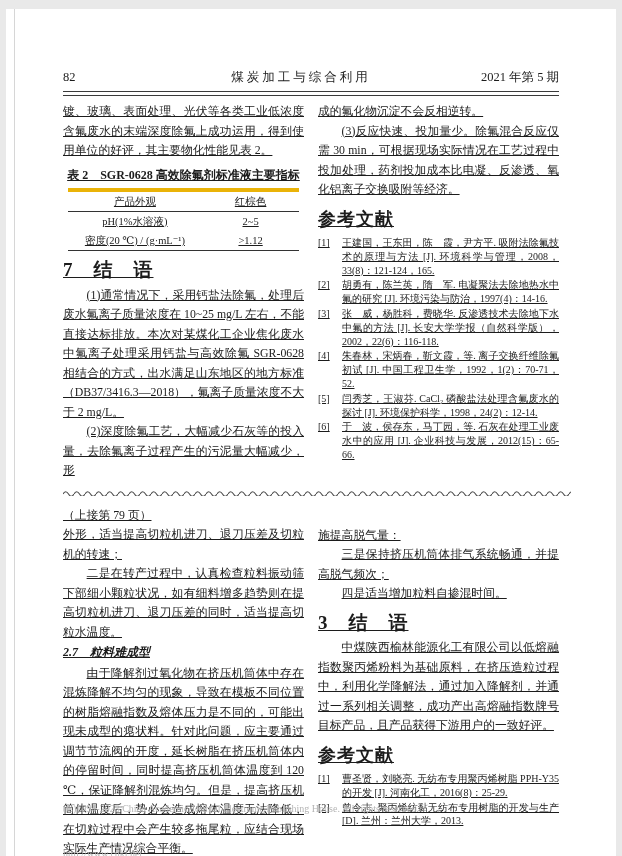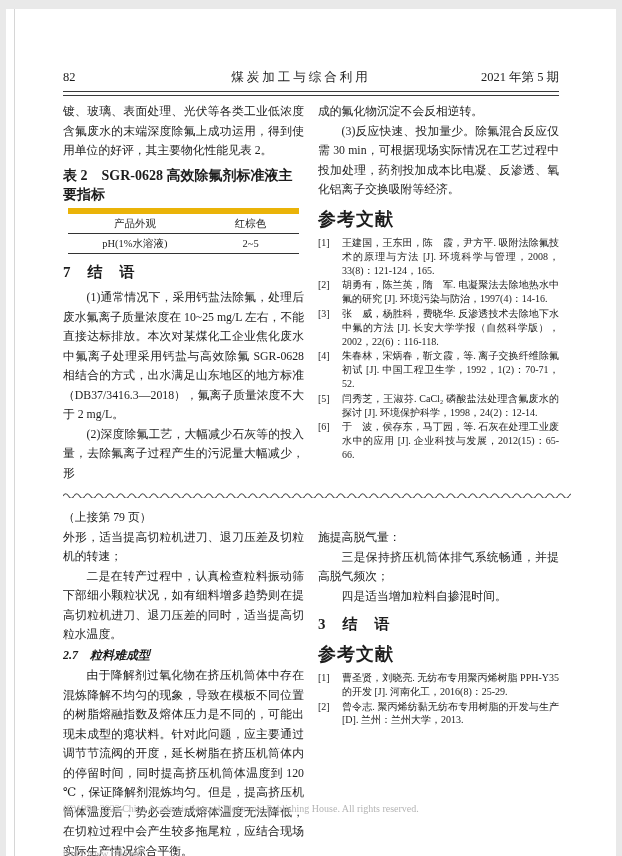--- a/index.html
+++ b/index.html
@@ -10,28 +10,28 @@
   }
   .scan-edge{position:absolute;left:8px;top:0;bottom:0;width:1px;background:#d6d6d6;}
   .header{position:absolute;top:60px;left:57px;right:57px;}
   .header-row{display:flex;align-items:baseline;font-size:12.5px;}
   .header-row .hl{width:100px;}
   .header-row .hc{flex:1;text-align:center;letter-spacing:3px;font-family:Liberation Serif, serif;}
   .header-row .hr{width:120px;text-align:right;}
   .double-rule{margin-top:5px;height:3px;border-top:1px solid #3a3a3a;border-bottom:1.5px solid #3a3a3a;}
   .content{position:absolute;top:93px;left:57px;right:57px;}
   .article{display:flex;gap:14px;}
-  .col{width:247px;text-align:justify;font-size:11.8px;line-height:19.5px;}
+  .col{width:247px;text-align:justify;font-size:11.8px;line-height:19.5px;text-decoration:underline;}
   p{margin:0;}
   .ind{text-indent:2em;}
-  .sec{font-size:15px;font-weight:bold;margin:9px 0 6px;letter-spacing:1px;}
+  .sec{font-size:19px;font-weight:bold;margin:9px 0 6px;letter-spacing:1px;}
   .subsec{font-style:italic;font-weight:bold;font-size:12px;margin:1px 0;}
-  .table-caption{font-size:14px;font-weight:bold;text-align:left;margin:5px 0 3px;}
+  .table-caption{font-size:12px;font-weight:bold;text-align:center;margin:5px 0 3px;}
   table.spec{width:96%;margin:0 auto 4px auto;border-collapse:collapse;font-size:10.5px;
-    border-top:6px solid #eab308;border-bottom:1.5px solid #333;}
+    border-top:4px solid #eab308;border-bottom:1.5px solid #333;}
   table.spec thead tr{border-bottom:1px solid #333;}
   table.spec th,table.spec td{text-align:center;padding:3px 2px;font-weight:normal;line-height:13px;}
   table.spec th:first-child,table.spec td:first-child{width:58%;}
   .refhead{font-size:18px;font-weight:bold;margin:10px 0 7px;letter-spacing:1px;}
   .refs{font-size:10px;line-height:13.8px;}
   .ref{display:flex;margin-bottom:1px;}
   .ref-label{width:24px;flex:none;}
   .ref-text{flex:1;text-align:justify;}
   .wavy{display:block;margin:8px 0 10px 0;}
   .mt1{margin-top:20px;}
@@ -63,20 +63,24 @@
           <thead>
             <tr>
               <th>产品外观</th>
               <th>红棕色</th>
             </tr>
           </thead>
           <tbody>
             <tr>
               <td>pH(1%水溶液)</td>
               <td>2~5</td>
+            </tr>
+            <tr>
+              <td>密度(20 ℃) / (g·mL⁻¹)</td>
+              <td>&gt;1.12</td>
             </tr>
           </tbody>
         </table>
         <div class="sec">7　结　语</div>
         <p class="ind">(1)通常情况下，采用钙盐法除氟，处理后废水氟离子质量浓度在 10~25 mg/L 左右，不能直接达标排放。本次对某煤化工企业焦化废水中氟离子处理采用钙盐与高效除氟 SGR-0628 相结合的方式，出水满足山东地区的地方标准（DB37/3416.3—2018），氟离子质量浓度不大于 2 mg/L。</p>
         <p class="ind">(2)深度除氟工艺，大幅减少石灰等的投入量，去除氟离子过程产生的污泥量大幅减少，形</p>
       </div>
 
       <div class="col">
         <p>成的氟化物沉淀不会反相逆转。</p>
@@ -129,20 +133,21 @@
         <p class="ind">由于降解剂过氧化物在挤压机筒体中存在混炼降解不均匀的现象，导致在模板不同位置的树脂熔融指数及熔体压力是不同的，可能出现未成型的瘪状料。针对此问题，应主要通过调节节流阀的开度，延长树脂在挤压机筒体内的停留时间，同时提高挤压机筒体温度到 120 ℃，保证降解剂混炼均匀。但是，提高挤压机筒体温度后，势必会造成熔体温度无法降低，在切粒过程中会产生较多拖尾粒，应结合现场实际生产情况综合平衡。</p>
         <div class="subsec">2.8　粒料产品气味控制</div>
 
       </div>
 
       <div class="col">
         <p class="mt1">施提高脱气量：</p>
         <p class="ind">三是保持挤压机筒体排气系统畅通，并提高脱气频次；</p>
         <p class="ind">四是适当增加粒料自掺混时间。</p>
         <div class="sec">3　结　语</div>
+        <p class="ind">中煤陕西榆林能源化工有限公司以低熔融指数聚丙烯粉料为基础原料，在挤压造粒过程中，利用化学降解法，通过加入降解剂，并通过一系列相关调整，成功产出高熔融指数牌号目标产品，且产品获得下游用户的一致好评。</p>
         <div class="refhead">参考文献</div>
         <div class="refs">
           <div class="ref">
             <span class="ref-label">[1]</span>
             <span class="ref-text">曹圣贤，刘晓亮. 无纺布专用聚丙烯树脂 PPH-Y35 的开发 [J]. 河南化工，2016(8)：25-29.</span>
           </div>
           <div class="ref">
             <span class="ref-label">[2]</span>
             <span class="ref-text">曾令志. 聚丙烯纺黏无纺布专用树脂的开发与生产 [D]. 兰州：兰州大学，2013.</span>
           </div>

